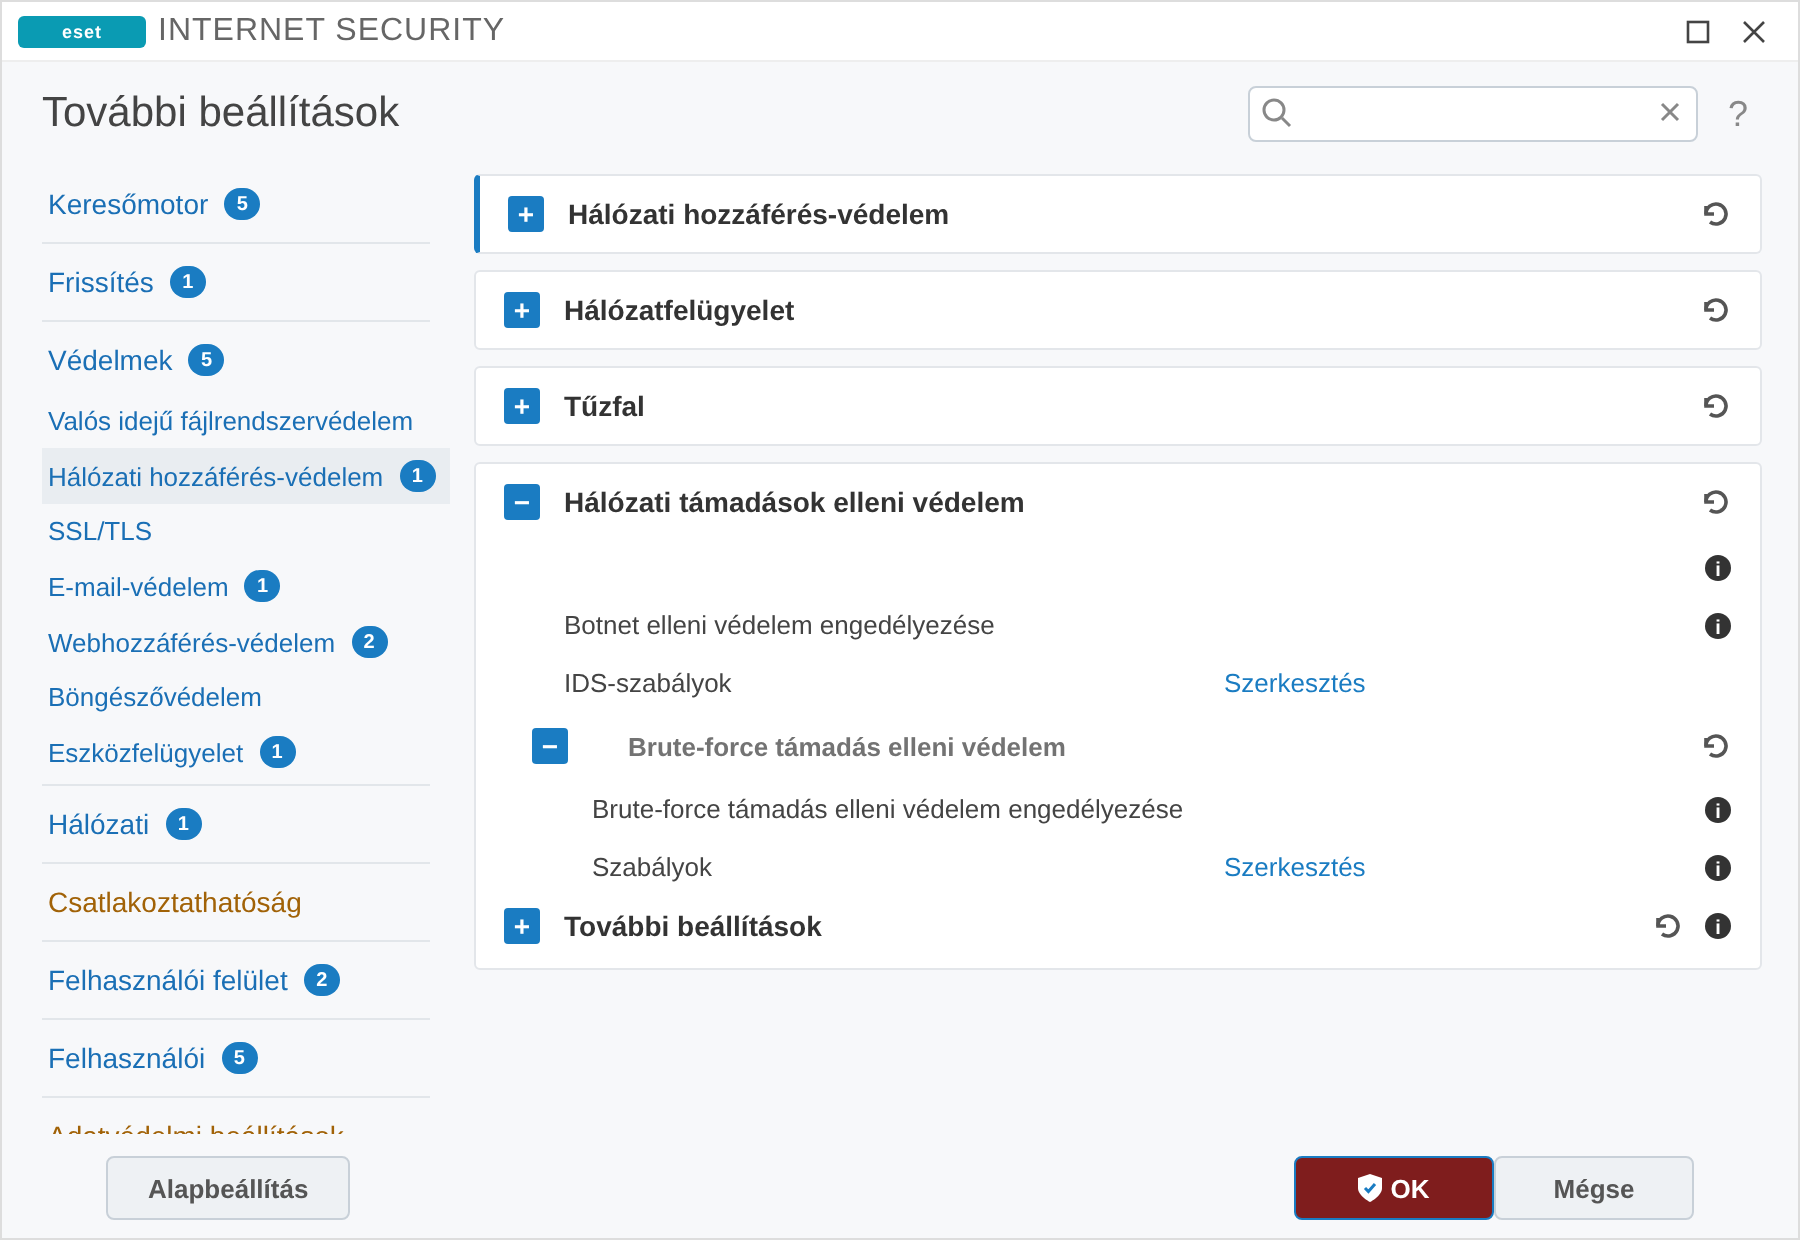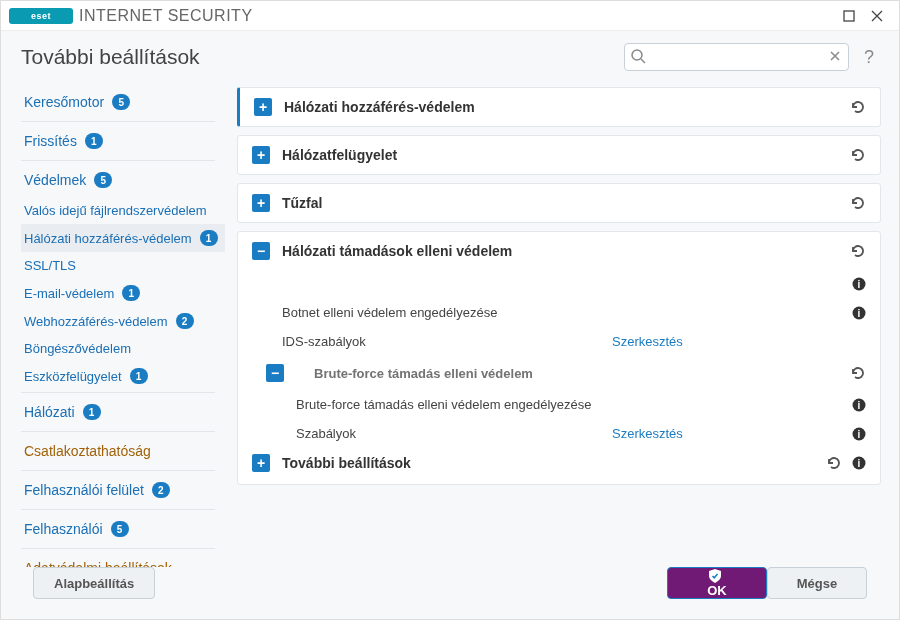--- a/index.html
+++ b/index.html
@@ -52,23 +52,23 @@
   .toggle { width: 36px; height: 18px; background: #1a7cc2; border-radius: 9px; position: relative; cursor: pointer; }
   .toggle::after { content: ""; position: absolute; width: 14px; height: 14px; background: #fff; border-radius: 50%; top: 2px; right: 2px; }
   .link { color: #1a7cc2; cursor: pointer; font-size: 13px; }
   
   .sub-head { display: flex; align-items: center; padding: 8px 14px 8px 28px; }
   .sub-head .expand-btn { margin-right: 12px; }
   .sub-title { font-weight: 600; color: #737373; flex: 1; margin-left: 18px; }
   .row.sub { padding-left: 58px; }
   .row.sub .row-label { flex: 0 0 316px; }
   
-  .footer { height: 54px; display: flex; align-items: flex-start; padding: 0 32px; background: #f7f8fa; }
+  .footer { height: 54px; display: flex; align-items: center; padding: 0 52px; background: #f7f8fa; }
   .btn { height: 32px; padding: 0 20px; border-radius: 4px; border: 1px solid #c8d0d8; background: #eef1f4; color: #555; font-size: 13px; cursor: pointer; display: inline-flex; align-items: center; justify-content: center; font-weight: 600; min-width: 100px; }
-  .btn.primary { background: #701a75; border-color: #1a7cc2; color: #fff; flex-direction: column; }
+  .btn.primary { background: #7f1d1d; border-color: #1a7cc2; color: #fff; }
   .btn.primary .shield { margin-right: 4px; }
   .footer-spacer { flex: 1; }
   .footer .btn + .btn { margin-left: 0; }
   
   svg { display: block; }
 </style>
 </head>
 <body>
 
 <div class="titlebar">

